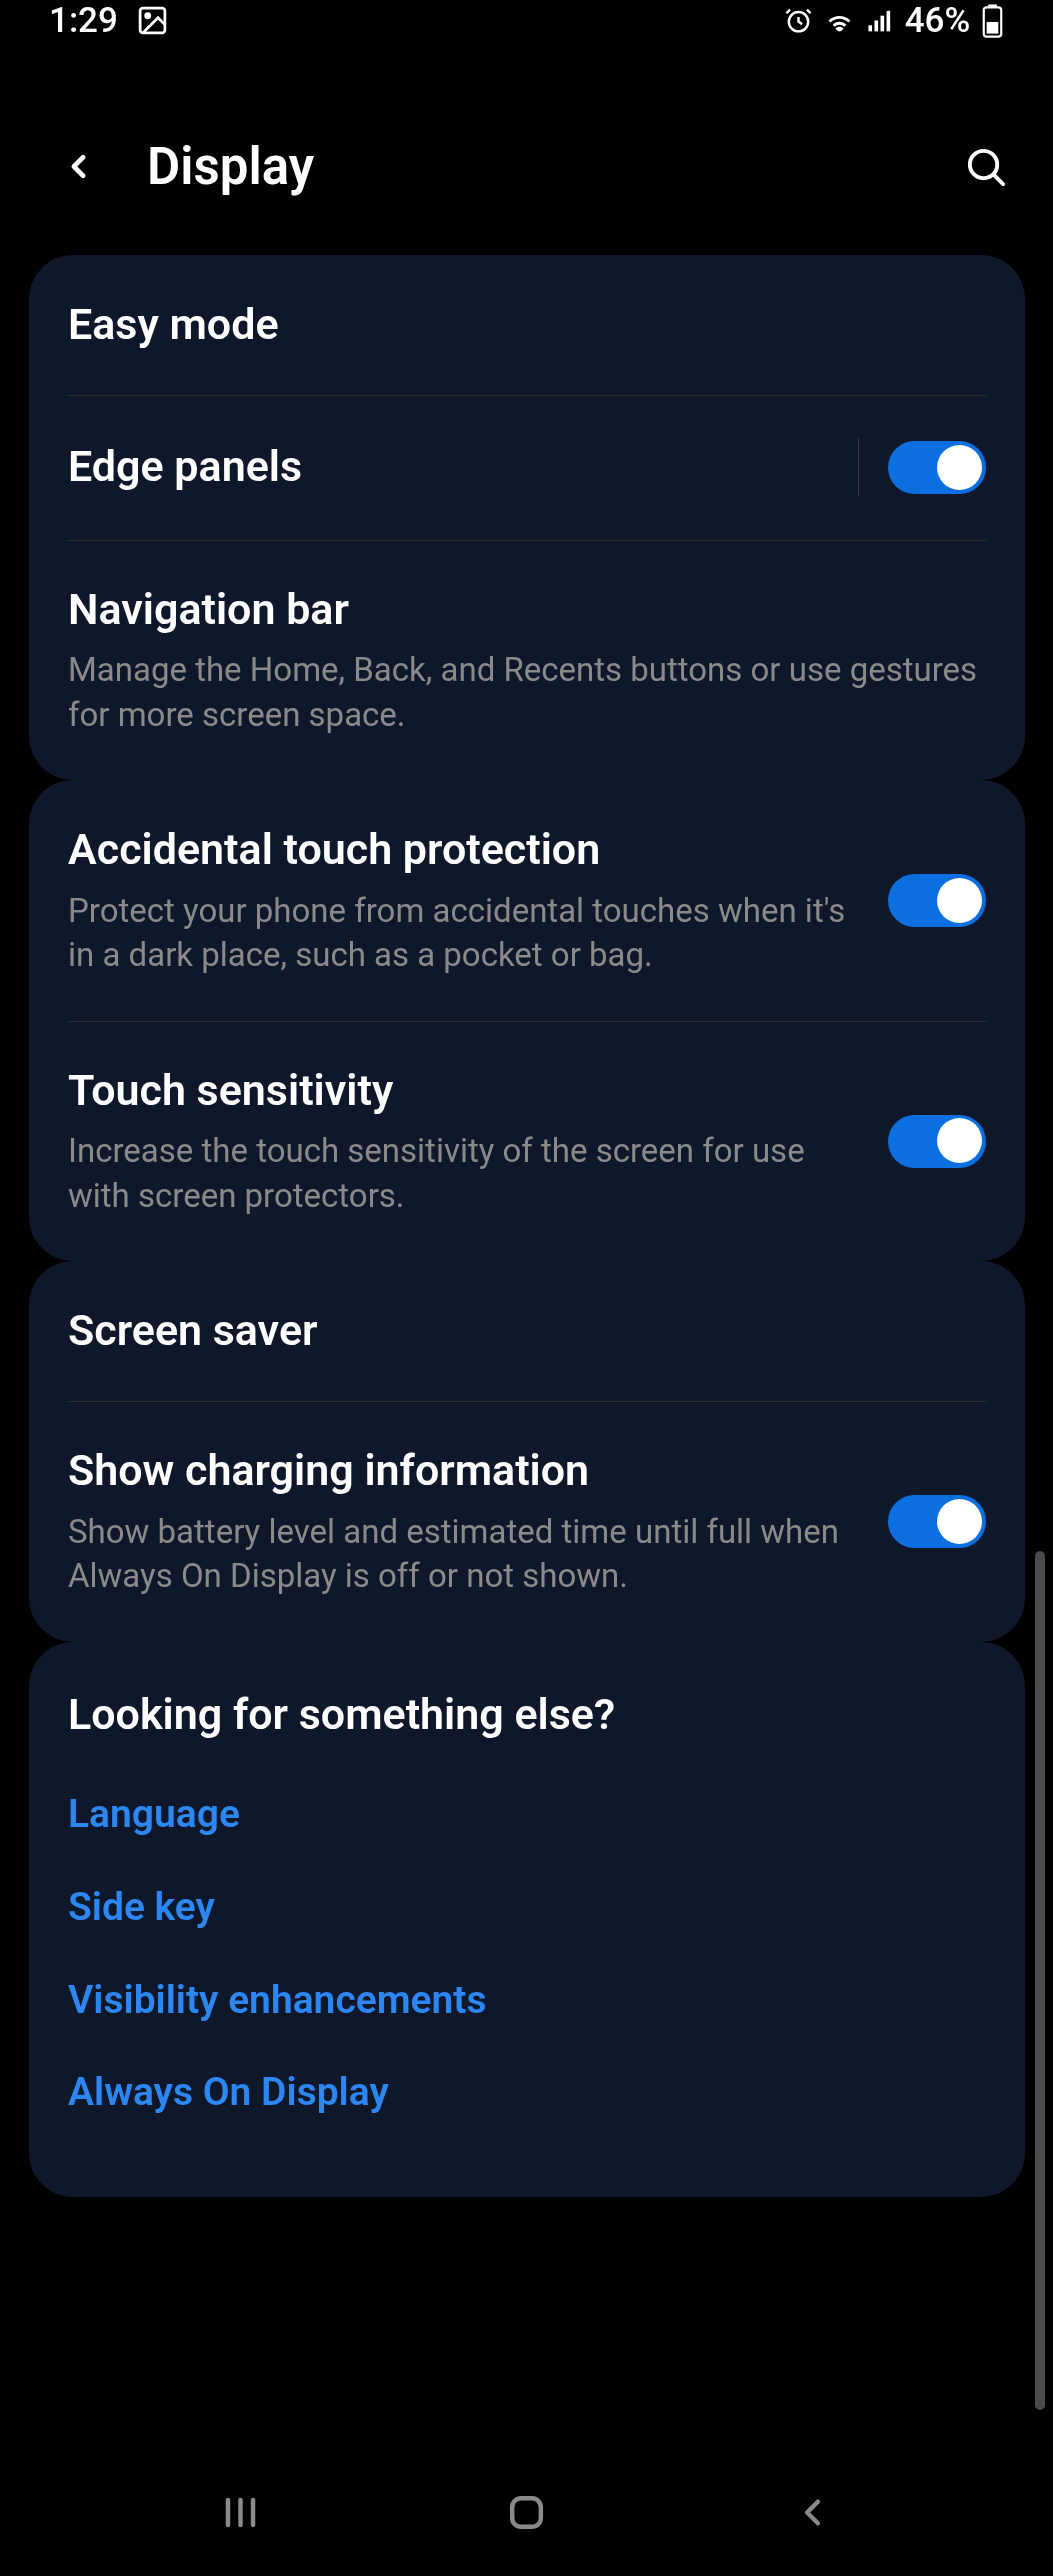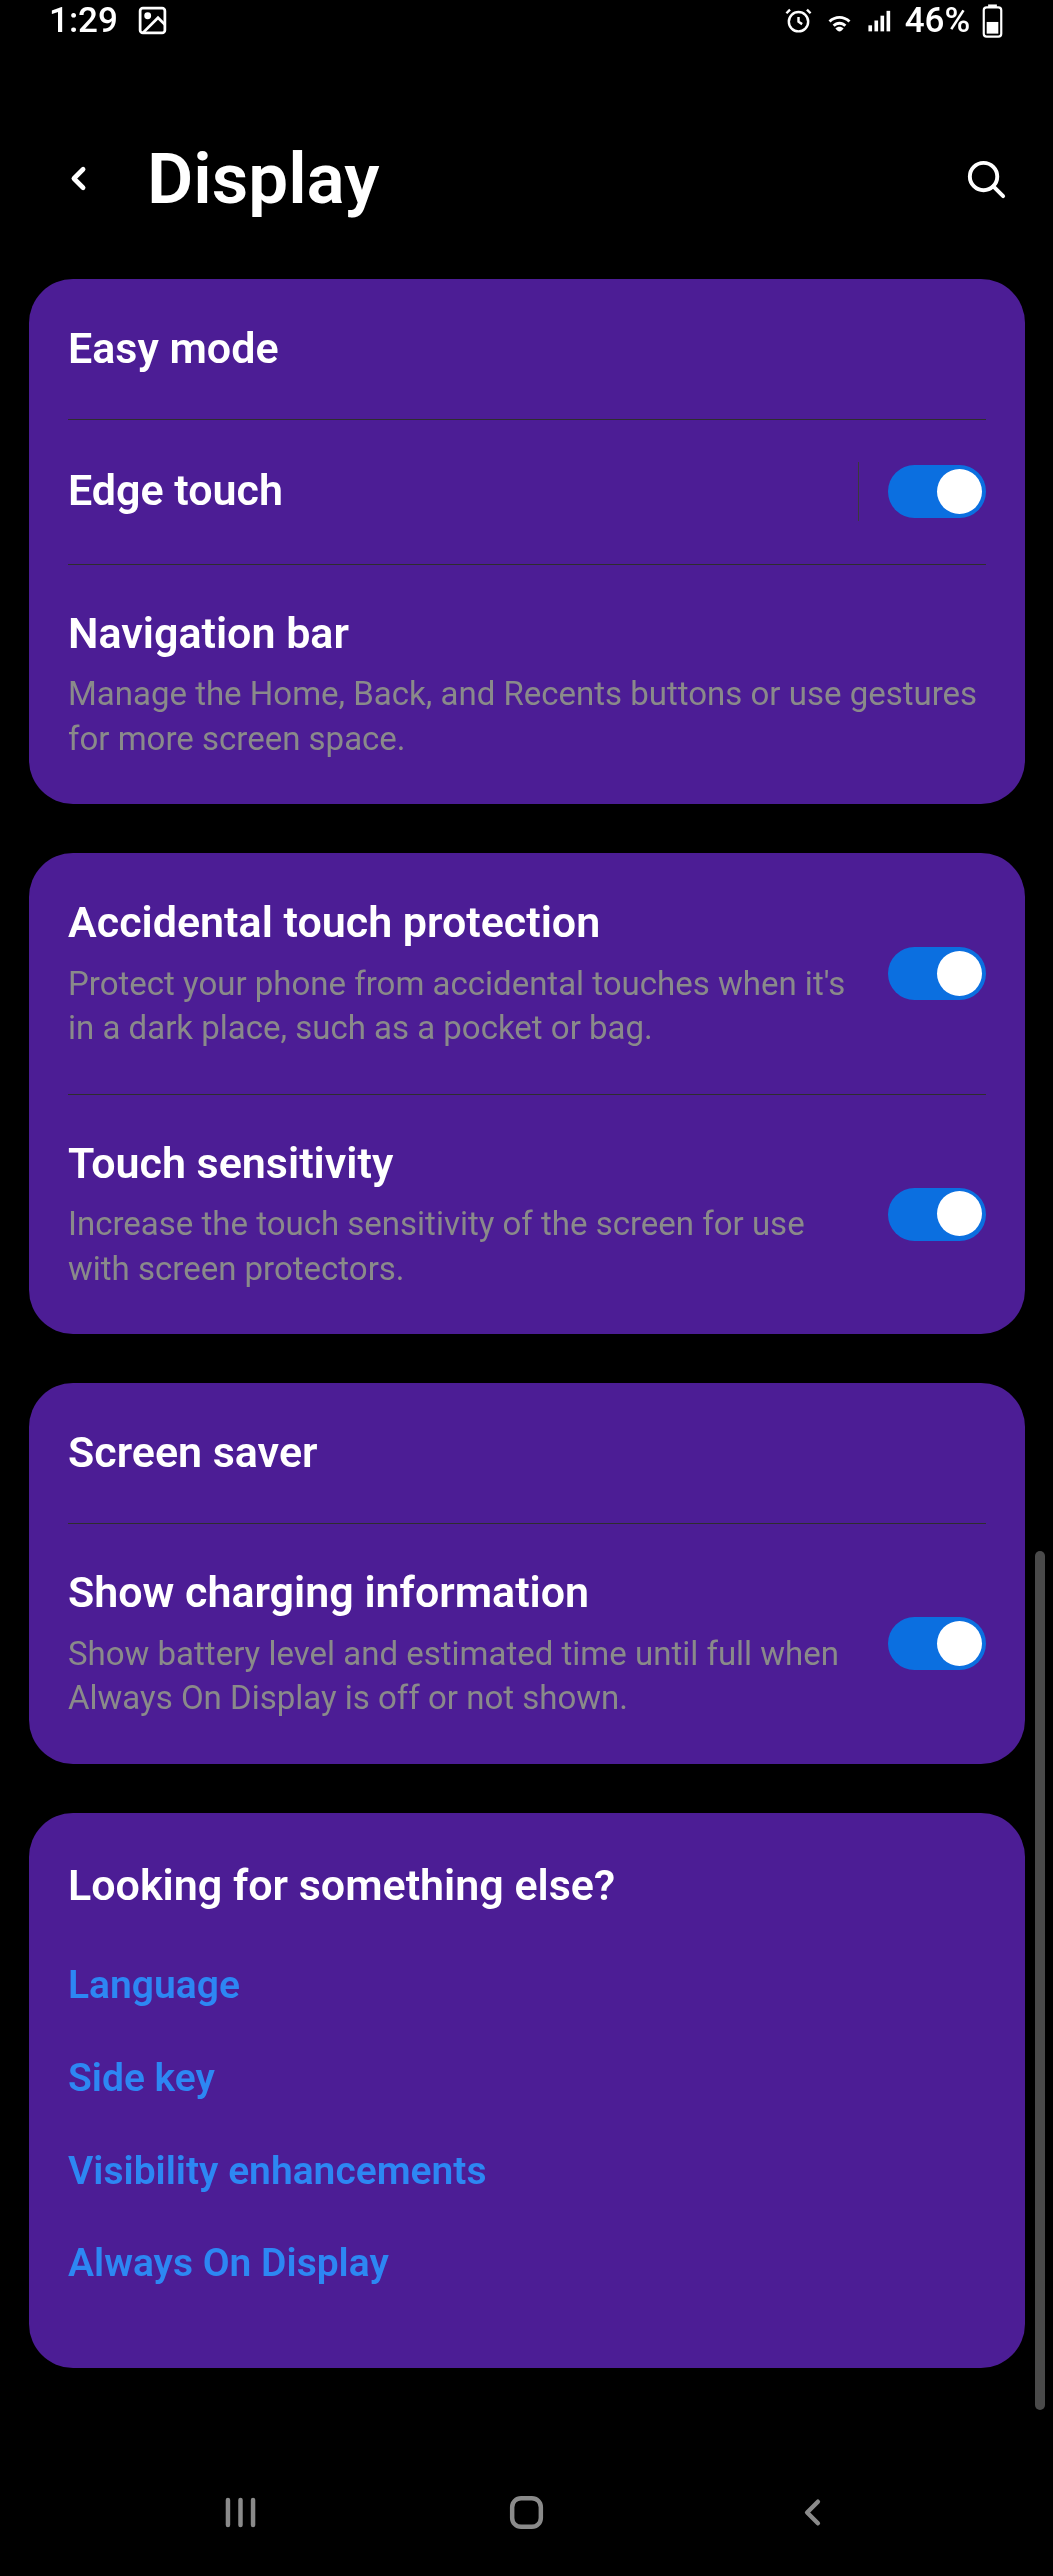--- a/index.html
+++ b/index.html
@@ -31,39 +31,38 @@
   }
   .back-arrow {
     width: 59px;
     height: 59px;
     display: flex;
     align-items: center;
     justify-content: center;
     margin-right: 39px;
   }
   .header-title {
-    font-size: 71px;
+    font-size: 51px;
     font-weight: 600;
     flex: 1;
   }
   .search-btn {
     width: 59px;
     height: 59px;
     display: flex;
     align-items: center;
     justify-content: center;
   }
 
   .content {
     padding: 0 29px;
   }
   .card {
-    background: #4c1d95;
+    background: #0f172a;
     border-radius: 44px;
-    margin-bottom: 49px;
     overflow: hidden;
   }
   .row {
     display: flex;
     align-items: center;
     padding: 43px 39px;
     position: relative;
   }
   .row + .row::before {
     content: "";
@@ -220,21 +219,21 @@
 <div class="content">
 
   <div class="card">
     <div class="row">
       <div class="row-text">
         <div class="row-title">Easy mode</div>
       </div>
     </div>
     <div class="row">
       <div class="row-text">
-        <div class="row-title">Edge touch</div>
+        <div class="row-title">Edge panels</div>
       </div>
       <div class="toggle-divider"></div>
       <div class="toggle on">
           <div class="toggle-knob"></div>
         </div>
     </div>
     <div class="row">
       <div class="row-text">
         <div class="row-title">Navigation bar</div>
         <div class="row-sub">Manage the Home, Back, and Recents buttons or use gestures for more screen space.</div>

